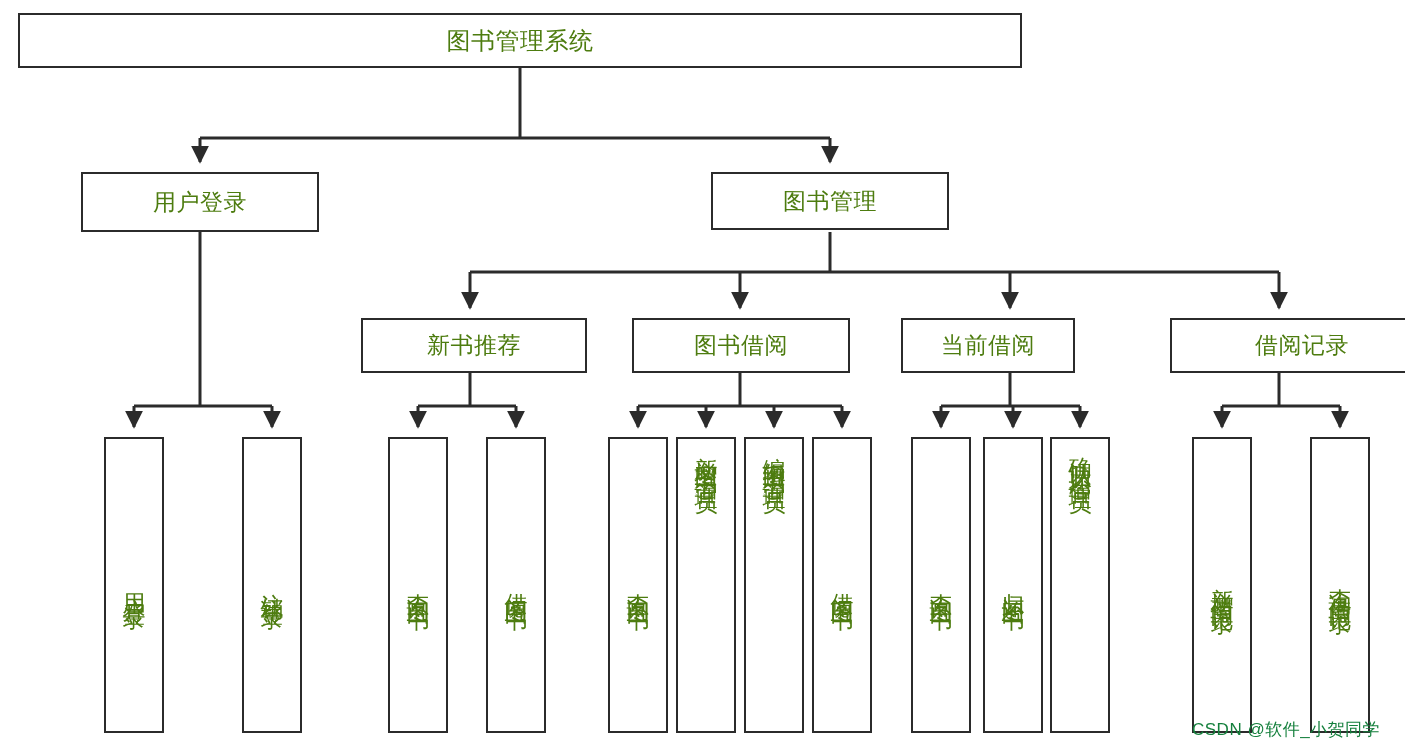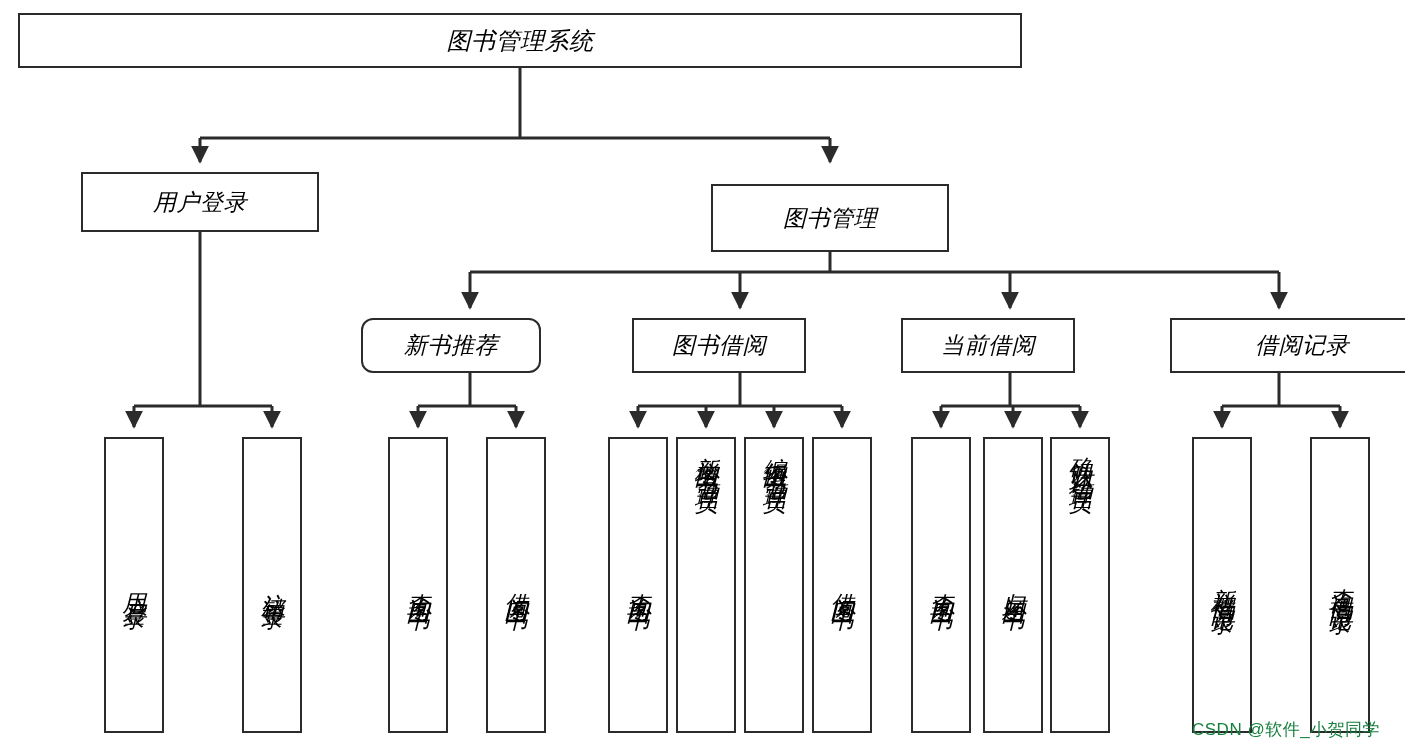--- a/index.html
+++ b/index.html
@@ -30,23 +30,22 @@
     box-sizing: border-box;
     border: 2px solid #2b2b2b;
     background: #ffffff;
     display: flex;
     align-items: center;
     justify-content: center;
     color: #3f3f3f;
     line-height: 1.0;
   }
   .node-label {
-    color: #000000;
+    color: #4d7c0f;
     white-space: pre;
-    font-style: italic;
   }
   
   .node-h .node-label {
     font-size: 23px;
     letter-spacing: 0.5px;
   }
   .root-node .node-label {
     font-size: 24px;
   }
   
@@ -133,28 +132,28 @@
     </g>
   </svg>
 
   <div class="node-box node-h root-node" style="left:18px; top:13px; width:1004px; height:55px;">
     <span class="node-label">图书管理系统</span>
   </div>
 
   <div class="node-box node-h" style="left:81px; top:172px; width:238px; height:60px;">
     <span class="node-label">用户登录</span>
   </div>
-  <div class="node-box node-h" style="left:711px; top:172px; width:238px; height:68px;margin-top:12px;">
+  <div class="node-box node-h" style="left:711px; top:172px; width:238px; height:58px;">
     <span class="node-label">图书管理</span>
   </div>
 
-  <div class="node-box node-h" style="left:361px; top:318px; width:180px; height:55px;border-radius:12px;">
+  <div class="node-box node-h" style="left:361px; top:318px; width:226px; height:55px;">
     <span class="node-label">新书推荐</span>
   </div>
-  <div class="node-box node-h" style="left:632px; top:318px; width:174px; height:55px;">
+  <div class="node-box node-h" style="left:632px; top:318px; width:218px; height:55px;">
     <span class="node-label">图书借阅</span>
   </div>
   <div class="node-box node-h" style="left:901px; top:318px; width:174px; height:55px;">
     <span class="node-label">当前借阅</span>
   </div>
   <div class="node-box node-h" style="left:1170px; top:318px; width:264px; height:55px;">
     <span class="node-label">借阅记录</span>
   </div>
 
   <div class="node-box node-v centered" style="left:104px; top:437px; width:60px; height:296px;">

